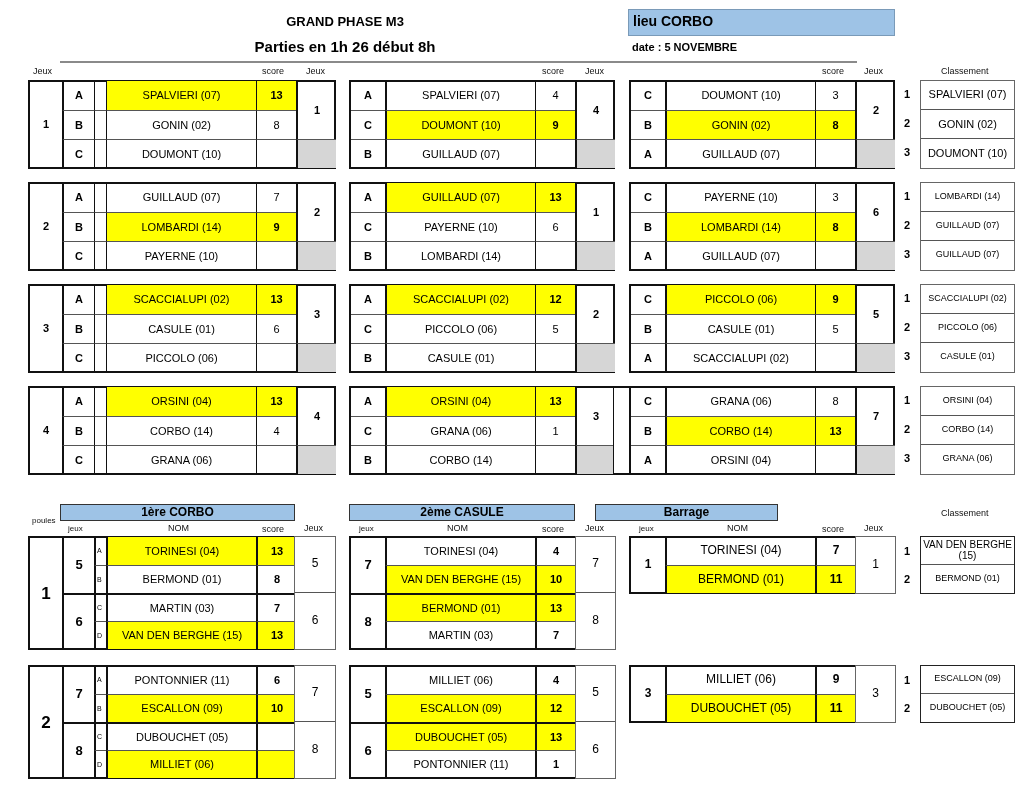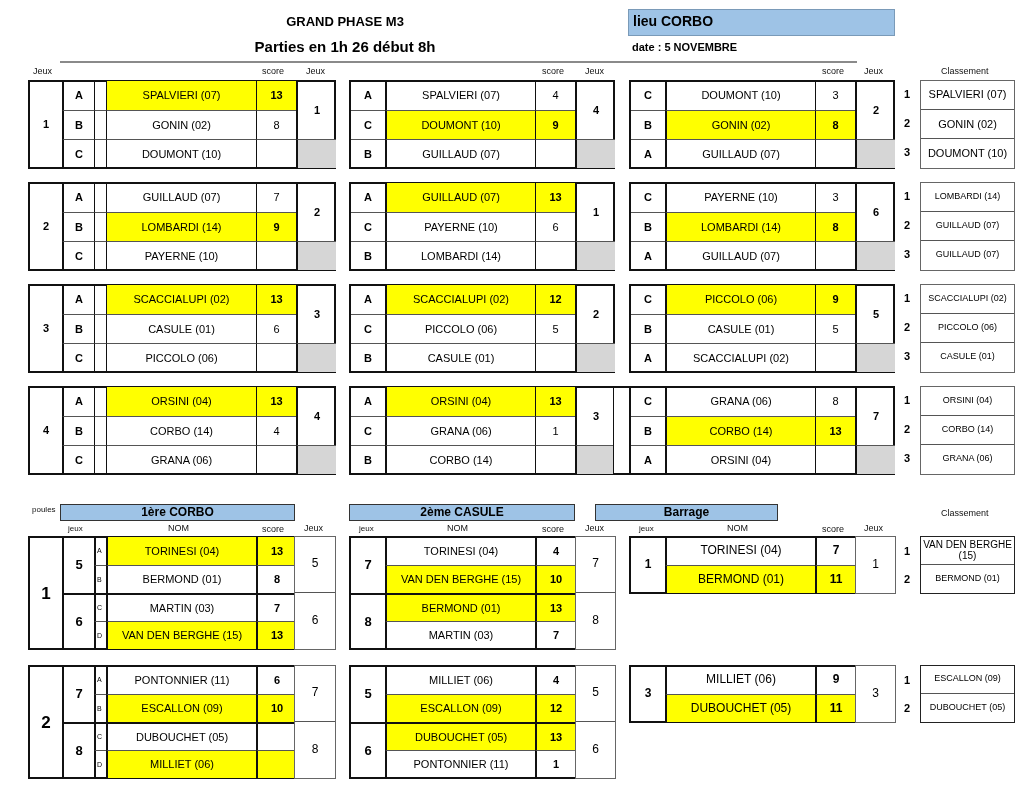--- a/index.html
+++ b/index.html
@@ -365,21 +365,21 @@
     </div>
     <div class="rank-num" style="left:900px;top:674px;">1</div>
     <div class="rank-num" style="left:900px;top:702px;">2</div>
   </div>
 
 <div class="phase-hdr" style="left:60px;top:504px;width:235px;">1ère CORBO</div>
 <div class="phase-hdr" style="left:349px;top:504px;width:226px;">2ème CASULE</div>
 <div class="phase-hdr" style="left:595px;top:504px;width:183px;">Barrage</div>
 <div class="abs lbl" style="left:941px;top:508px;">Classement</div>
 
-<div class="abs lbl sm" style="left:32px;top:505px;text-align:center;">poules</div>
+<div class="abs lbl sm" style="left:32px;top:516px;text-align:center;">poules</div>
 <div class="abs lbl sm" style="left:68px;top:524px;">jeux</div>
 <div class="abs lbl" style="left:168px;top:523px;">NOM</div>
 <div class="abs lbl" style="left:262px;top:524px;">score</div>
 <div class="abs lbl" style="left:304px;top:523px;">Jeux</div>
 
 <div class="abs lbl sm" style="left:359px;top:524px;">jeux</div>
 <div class="abs lbl" style="left:447px;top:523px;">NOM</div>
 <div class="abs lbl" style="left:542px;top:524px;">score</div>
 <div class="abs lbl" style="left:585px;top:523px;">Jeux</div>
 

